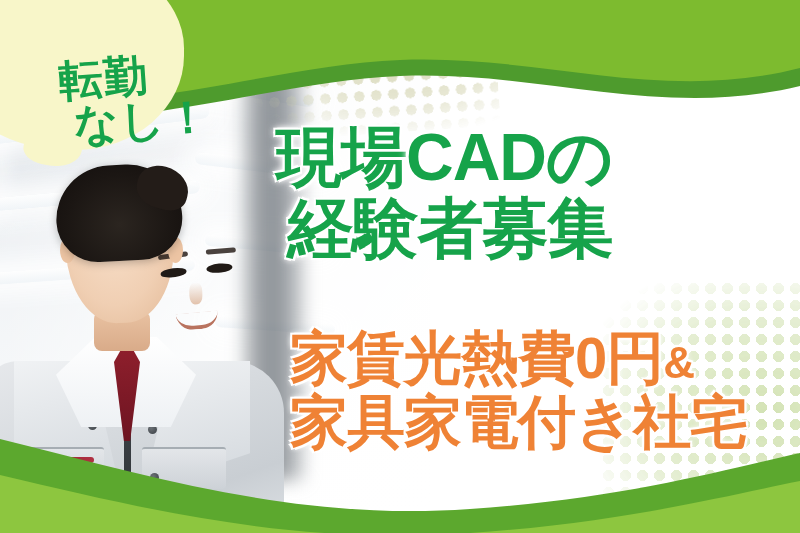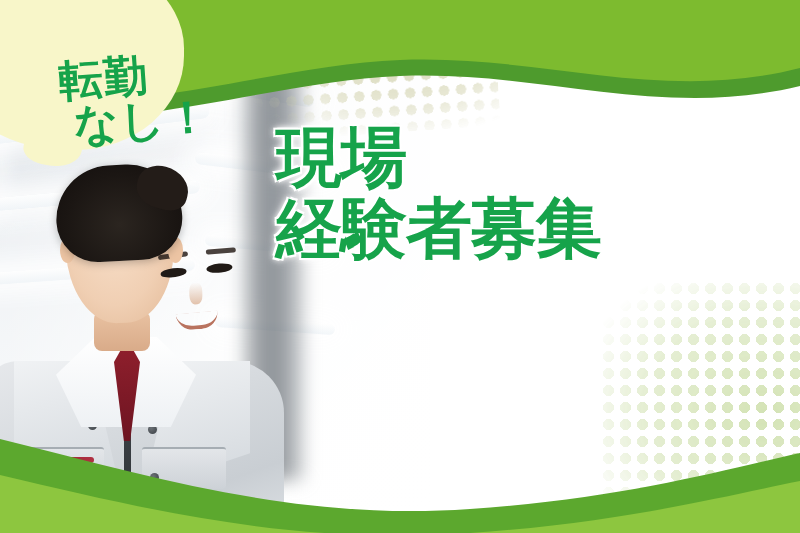--- a/index.html
+++ b/index.html
@@ -253,18 +253,25 @@
 
   <div class="badge"></div>
   <div class="badge-text">
     <div>転勤</div>
     <div class="badge-line2">なし！</div>
   </div>
 
   <div class="headline">
     <div class="hl-row">
       <span>現場</span>
+      <span>CADの</span>
     </div>
     <div>経験者募集</div>
   </div>
 
+  <div class="subcopy">
+    <div>
+      <span>家賃光熱費0円</span><span class="amp">&amp;</span>
+    </div>
+    <div>家具家電付き社宅</div>
+  </div>
 
 </div>
 
 </body></html>

